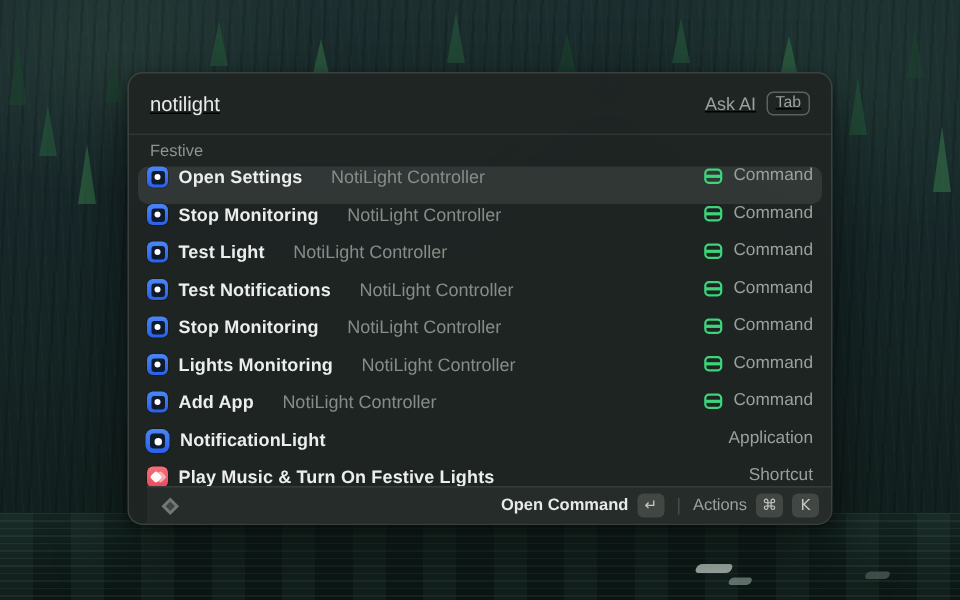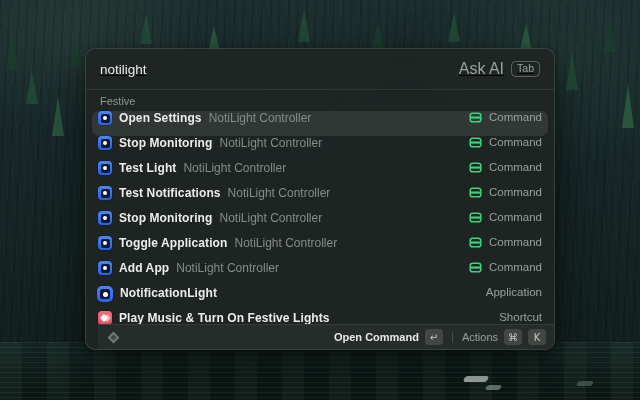--- a/index.html
+++ b/index.html
@@ -34,29 +34,29 @@
   
   .window{position:absolute;left:85px;top:48px;width:470px;height:302px;box-sizing:border-box;
     border-radius:10px;background:rgba(31,37,34,0.93);
     -webkit-backdrop-filter:blur(10px) saturate(115%);backdrop-filter:blur(10px) saturate(115%);
     border:1px solid rgba(255,255,255,0.13);
     box-shadow:0 18px 45px rgba(0,0,0,0.55),0 2px 8px rgba(0,0,0,0.35);overflow:hidden;text-decoration:underline;}
   .search-bar{height:40px;display:flex;align-items:center;padding:0 14px;
     border-bottom:1px solid rgba(255,255,255,0.08);}
   .search-input{flex:1;background:transparent;border:none;outline:none;color:#e9ece9;
     font-size:13.5px;font-family:inherit;padding:0;}
-  .ask-ai{color:#9ba19d;font-size:16px;margin-right:7px;white-space:nowrap;}
+  .ask-ai{color:#9ba19d;font-size:12px;margin-right:7px;white-space:nowrap;}
   .tab-badge{color:#9ba19d;font-size:10.5px;border:1px solid rgba(255,255,255,0.28);
     border-radius:4.5px;padding:1.5px 5px;line-height:1.1;}
   .list-area{position:absolute;top:41px;left:0;right:0;bottom:0;overflow:hidden;}
   .results-label{color:#8f958f;font-size:11px;padding:6px 14px 4px;line-height:11px;}
   .row{height:25px;margin:0 6px;padding:0 6px;display:flex;align-items:flex-start;gap:7px;border-radius:7px;}
   .row.selected{background:rgba(255,255,255,0.085);}
   .rtitle{color:#eceeec;font-size:12px;font-weight:bold;letter-spacing:.1px;white-space:nowrap;}
-  .rsub{color:#868c87;font-size:12px;white-space:nowrap;}
+  .rsub{color:#868c87;font-size:12px;white-space:nowrap;margin-left:12px;}
   .spacer{flex:1;}
   .rtype{color:#9aa09b;font-size:11.5px;white-space:nowrap;}
   .cmd-ic{width:13px;height:13px;flex:none;display:block;}
   .ic{flex:none;position:relative;width:14px;height:14px;border-radius:4px;
     background:linear-gradient(180deg,#4b86f7,#2a60e8);box-shadow:0 0 0 .5px rgba(0,0,0,.3);}
   .ic::before{content:"";position:absolute;inset:2.5px;border-radius:2px;background:#0e1a2d;}
   .ic::after{content:"";position:absolute;width:4px;height:4px;left:5px;top:5px;border-radius:50%;background:#fff;}
   .ic.app{width:16px;height:16px;border-radius:5px;margin-left:-1px;}
   .ic.app::before{inset:3px;border-radius:2.5px;}
   .ic.app::after{width:5px;height:5px;left:5.5px;top:5.5px;}
@@ -168,21 +168,21 @@
       <span class="spacer"></span>
       <svg class="cmd-ic" viewBox="0 0 14 14">
           <rect x="1.3" y="2.3" width="11.4" height="9.4" rx="2.6" fill="none" stroke="#3ed47c" stroke-width="1.6"></rect>
           <rect x="1.3" y="5.9" width="11.4" height="2.3" fill="#3ed47c"></rect>
         </svg>
       <span class="rtype">Command</span>
     </div>
 
     <div class="row">
       <span class="ic"></span>
-      <span class="rtitle">Toggle Application</span>
+      <span class="rtitle">Lights Monitoring</span>
       <span class="rsub">NotiLight Controller</span>
       <span class="spacer"></span>
       <svg class="cmd-ic" viewBox="0 0 14 14">
           <rect x="1.3" y="2.3" width="11.4" height="9.4" rx="2.6" fill="none" stroke="#3ed47c" stroke-width="1.6"></rect>
           <rect x="1.3" y="5.9" width="11.4" height="2.3" fill="#3ed47c"></rect>
         </svg>
       <span class="rtype">Command</span>
     </div>
 
     <div class="row">

